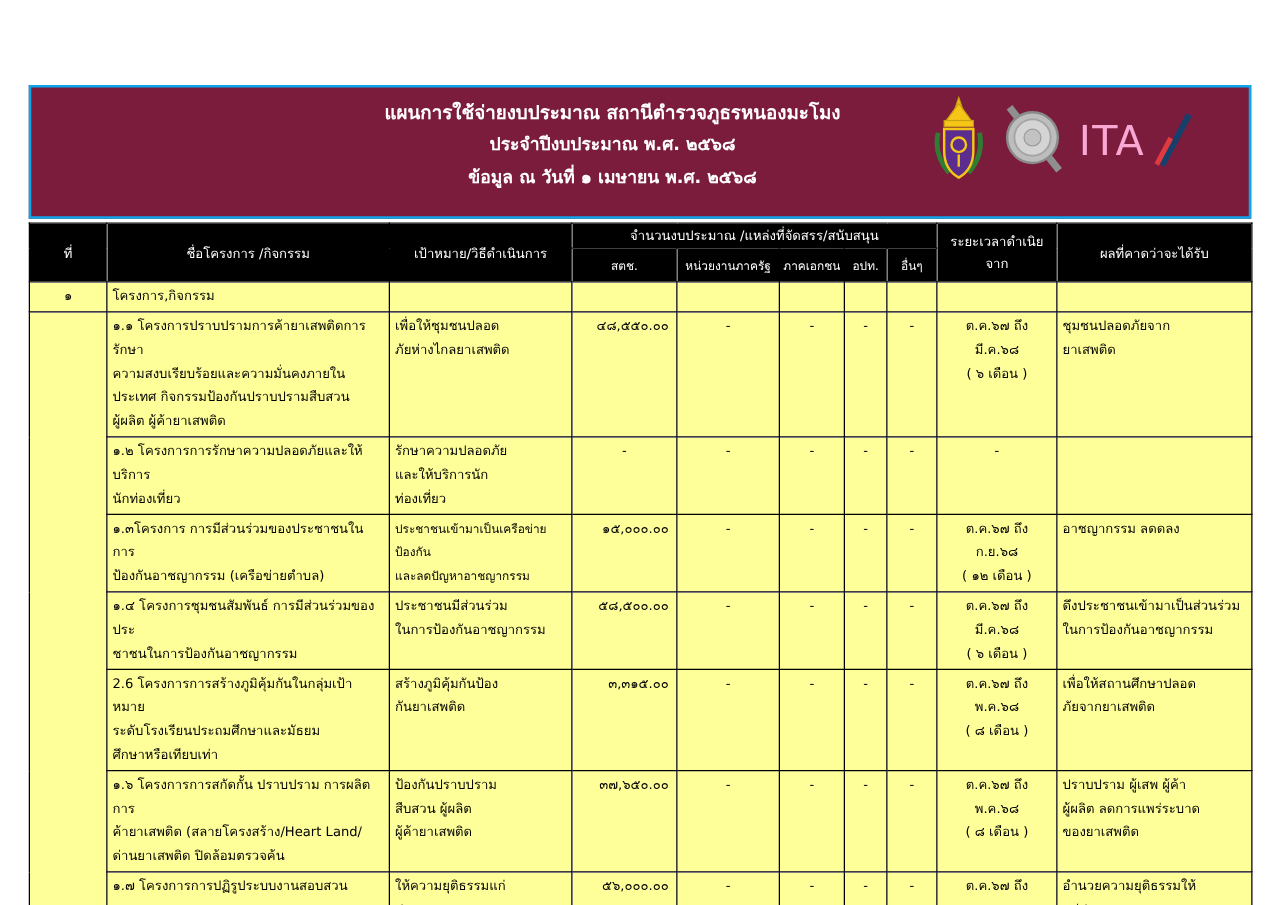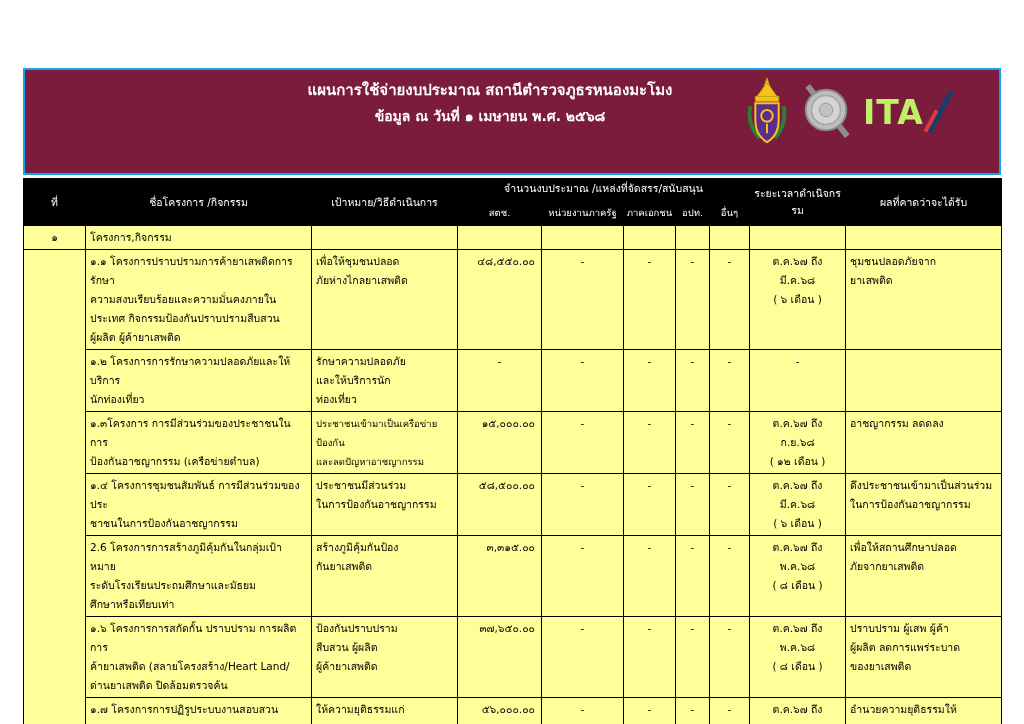--- a/index.html
+++ b/index.html
@@ -28,22 +28,22 @@
   }
   .title-text .l1 { font-size: 15px; line-height: 26px; }
   .title-text .l2 { font-size: 14px; line-height: 26px; }
   .title-text .l3 { font-size: 14px; line-height: 26px; }
   .logos {
     position: absolute; right: 50px; top: 0; height: 85px;
     display: flex; align-items: center; gap: 8px;
   }
   .ita-wrap { position: relative; width: 86px; height: 44px; }
   .ita-text {
-    font-size: 33px; font-weight: bold; letter-spacing: 1px;
-    color: #bef264; font-style: normal; line-height: 44px;
+    font-size: 33px; font-weight: normal; letter-spacing: 1px;
+    color: #f9a8d4; font-style: normal; line-height: 44px;
   }
   .ita-slash {
     position: absolute; right: 6px; top: -2px; width: 5px; height: 46px;
     background: #173f6b; transform: rotate(28deg);
   }
   .ita-slash2 {
     position: absolute; right: 16px; top: 18px; width: 4px; height: 24px;
     background: #e03a3e; transform: rotate(28deg);
   }
 
@@ -85,20 +85,21 @@
 </style>
 </head>
 <body>
 
 <div class="page">
   <div class="content">
 
     <div class="title-bar">
       <div class="title-text">
         <div class="l1">แผนการใช้จ่ายงบประมาณ สถานีตำรวจภูธรหนองมะโมง</div>
+        <div class="l2">ประจำปีงบประมาณ พ.ศ. ๒๕๖๘</div>
         <div class="l3">ข้อมูล ณ วันที่ ๑ เมษายน พ.ศ. ๒๕๖๘</div>
       </div>
       <div class="logos">
         <span>
           <svg width="44" height="68" viewBox="0 0 44 70">
             <polygon points="22,1 28,19 16,19" fill="#f5c518" stroke="#caa10e" stroke-width="1"></polygon>
             <polygon points="22,6 33,21 11,21" fill="#f5c518" stroke="#caa10e" stroke-width="1"></polygon>
             <rect x="10" y="20" width="24" height="5" fill="#f5c518" stroke="#caa10e" stroke-width="1"></rect>
             <path d="M5 30 q-4 18 9 33" stroke="#2e7d32" fill="none" stroke-width="4"></path>
             <path d="M39 30 q4 18 -9 33" stroke="#2e7d32" fill="none" stroke-width="4"></path>
@@ -135,21 +136,21 @@
           <col style="width:40px">
           <col style="width:96px">
         <col style="width:156px">
       </colgroup>
       <thead>
         <tr class="h1">
           <th rowspan="2">ที่</th>
           <th rowspan="2">ชื่อโครงการ /กิจกรรม</th>
           <th rowspan="2">เป้าหมาย/วิธีดำเนินการ</th>
           <th colspan="5">จำนวนงบประมาณ /แหล่งที่จัดสรร/สนับสนุน</th>
-          <th rowspan="2">ระยะเวลาดำเนิจกรรม</th>
+          <th rowspan="2">ระยะเวลาดำเนิยจาก</th>
           <th rowspan="2">ผลที่คาดว่าจะได้รับ</th>
         </tr>
         <tr class="h2">
           <th>สตช.</th>
           <th>หน่วยงานภาครัฐ</th>
           <th>ภาคเอกชน</th>
           <th>อปท.</th>
           <th>อื่นๆ</th>
         </tr>
       </thead>

